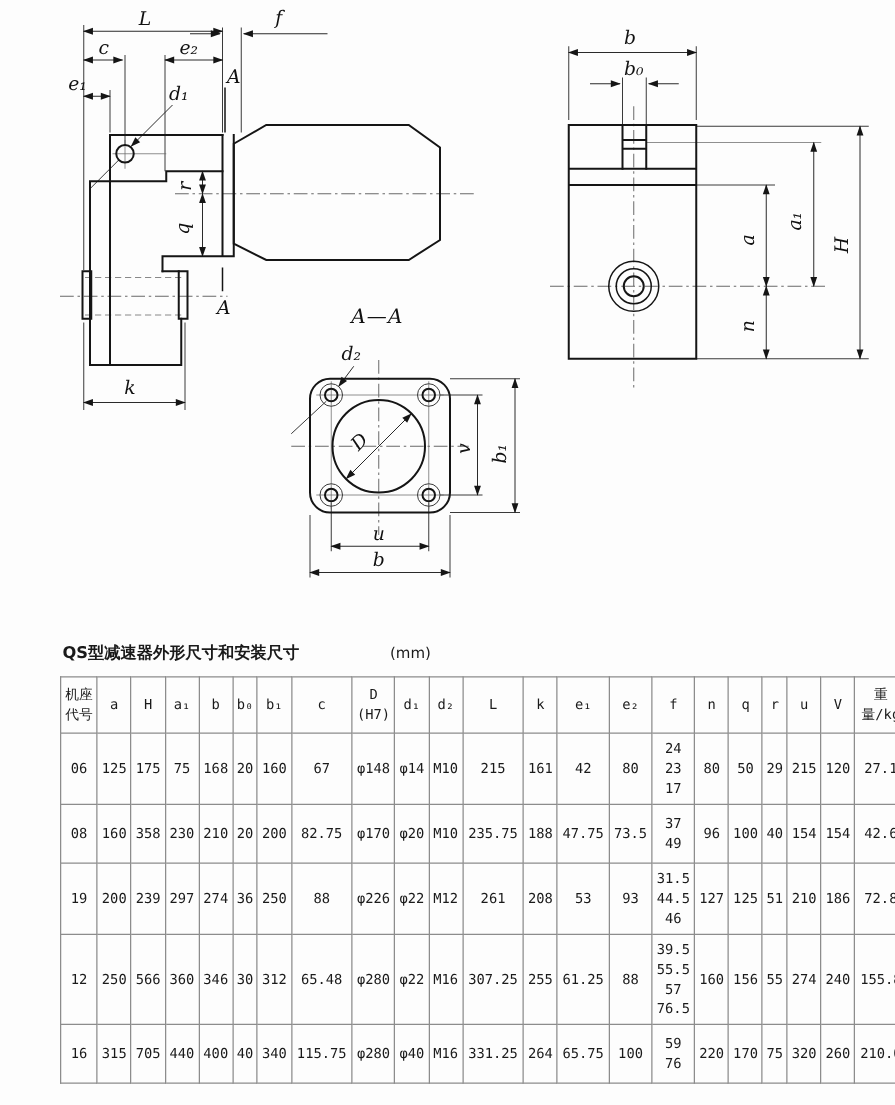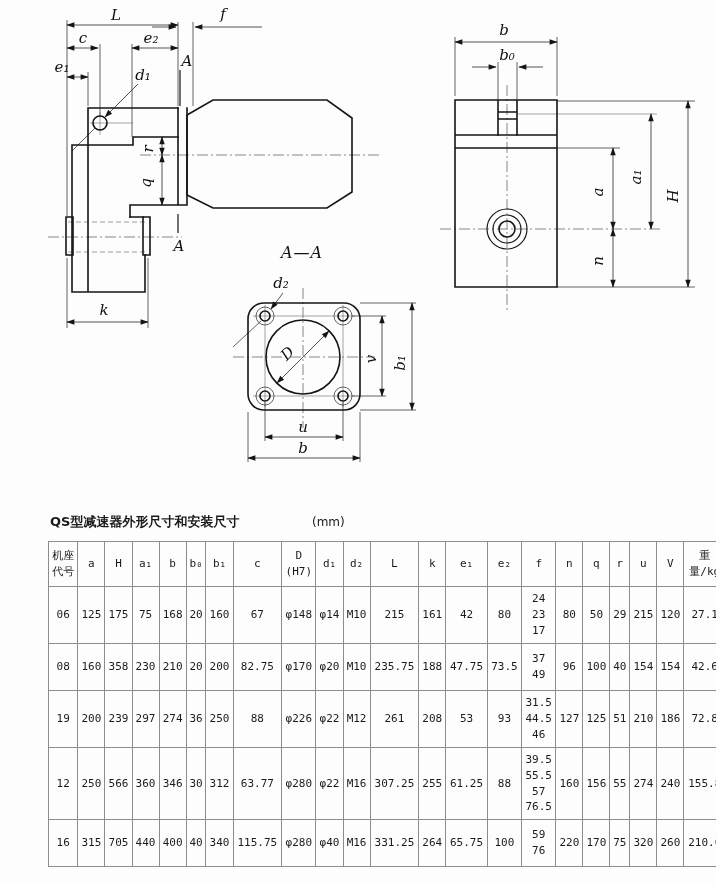--- a/index.html
+++ b/index.html
@@ -265,21 +265,21 @@
             <td>72.8</td>
           </tr>
           <tr>
             <td>12</td>
             <td>250</td>
             <td>566</td>
             <td>360</td>
             <td>346</td>
             <td>30</td>
             <td>312</td>
-            <td>63.77</td>
+            <td>65.48</td>
             <td>φ280</td>
             <td>φ22</td>
             <td>M16</td>
             <td>307.25</td>
             <td>255</td>
             <td>61.25</td>
             <td>88</td>
             <td>39.5
 55.5
 57

